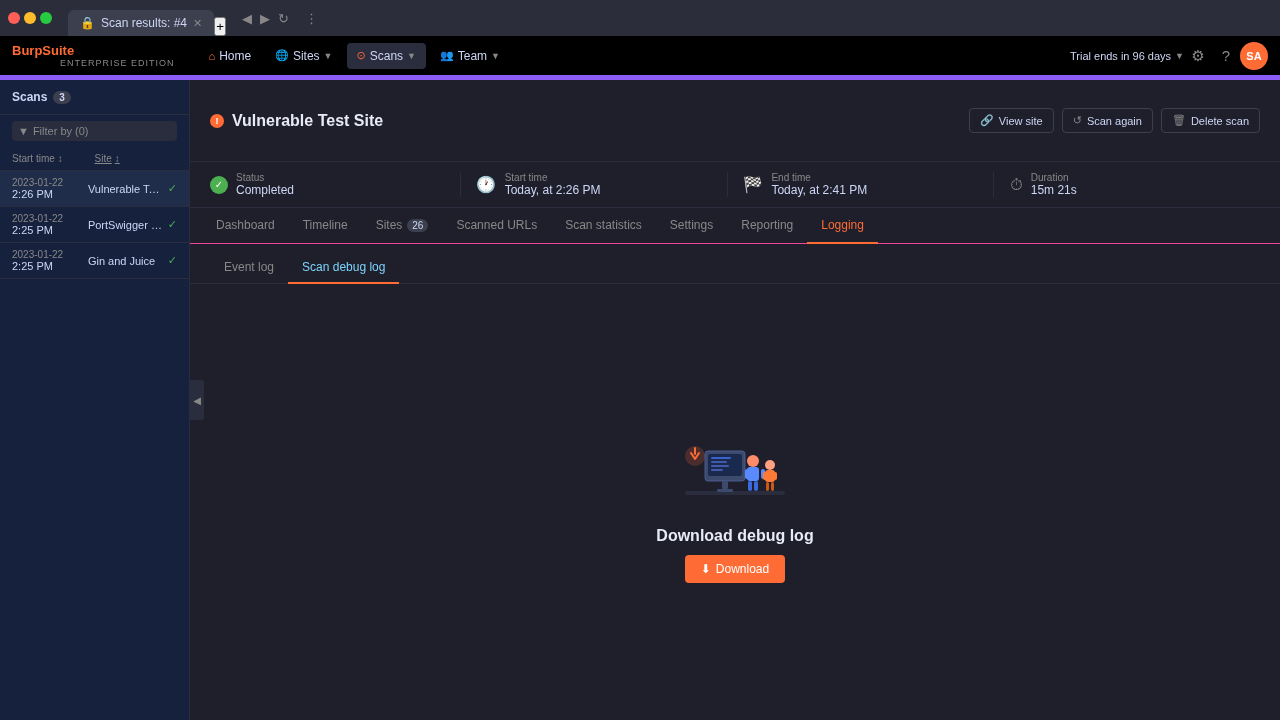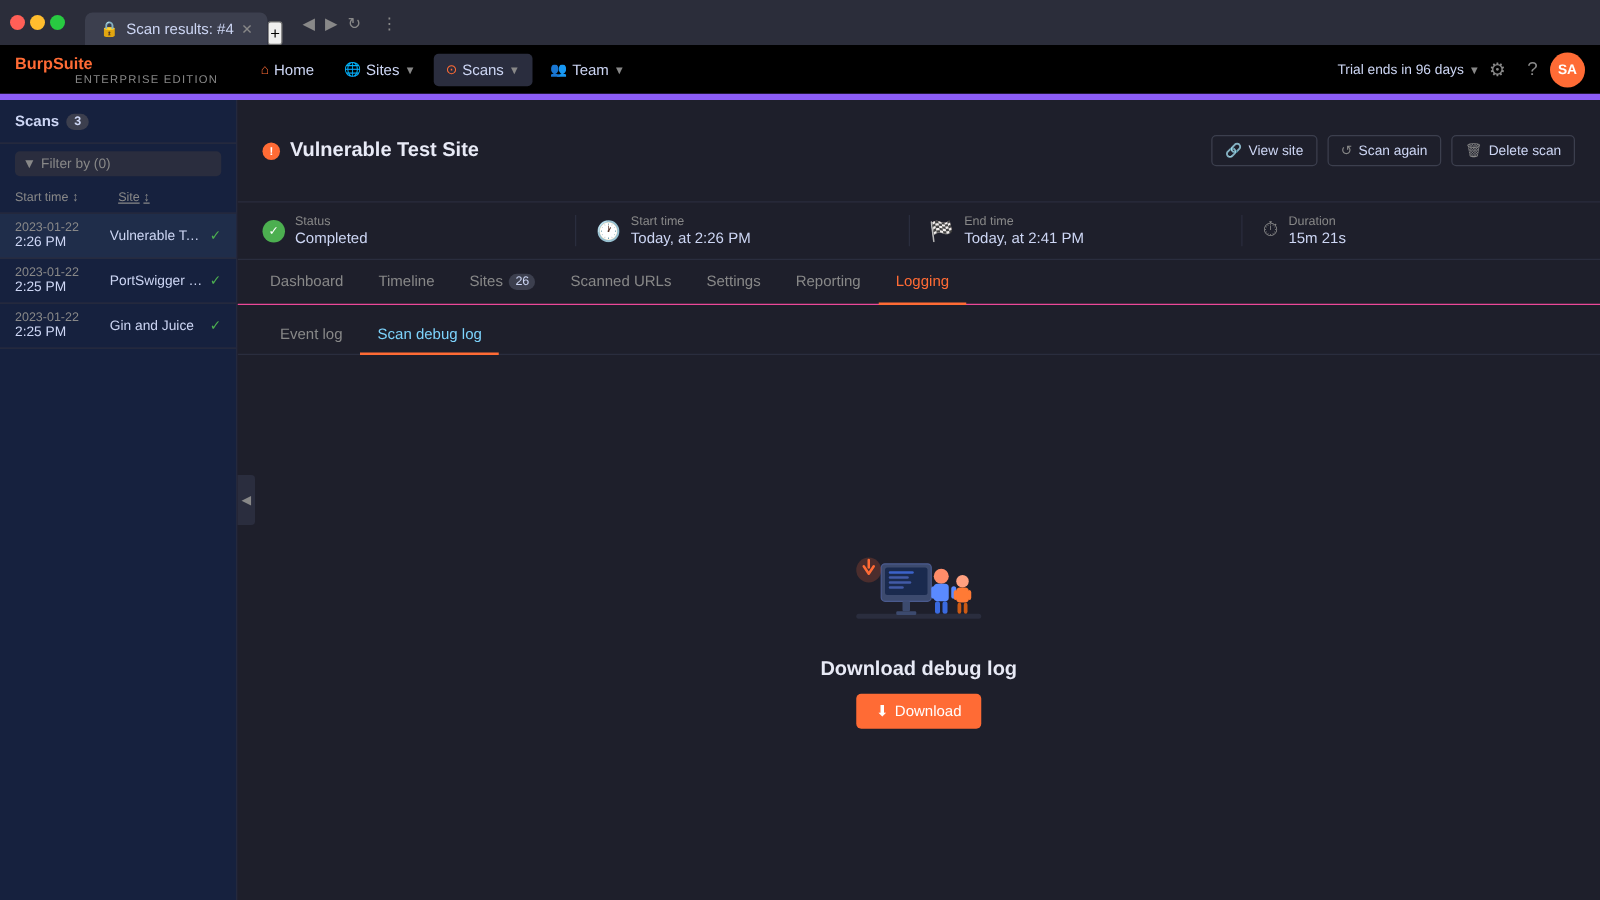--- a/index.html
+++ b/index.html
@@ -284,20 +284,23 @@
           <span>Timeline</span>
         </div>
         <div class="tab">
           <span>Sites</span>
           <span class="issues-badge">26</span>
         </div>
         <div class="tab">
           <span>Scanned URLs</span>
         </div>
         <div class="tab">
+          <span>Scan statistics</span>
+        </div>
+        <div class="tab">
           <span>Settings</span>
         </div>
         <div class="tab">
           <span>Reporting</span>
         </div>
         <div class="tab active">
           <span>Logging</span>
         </div>
       </div>
 

